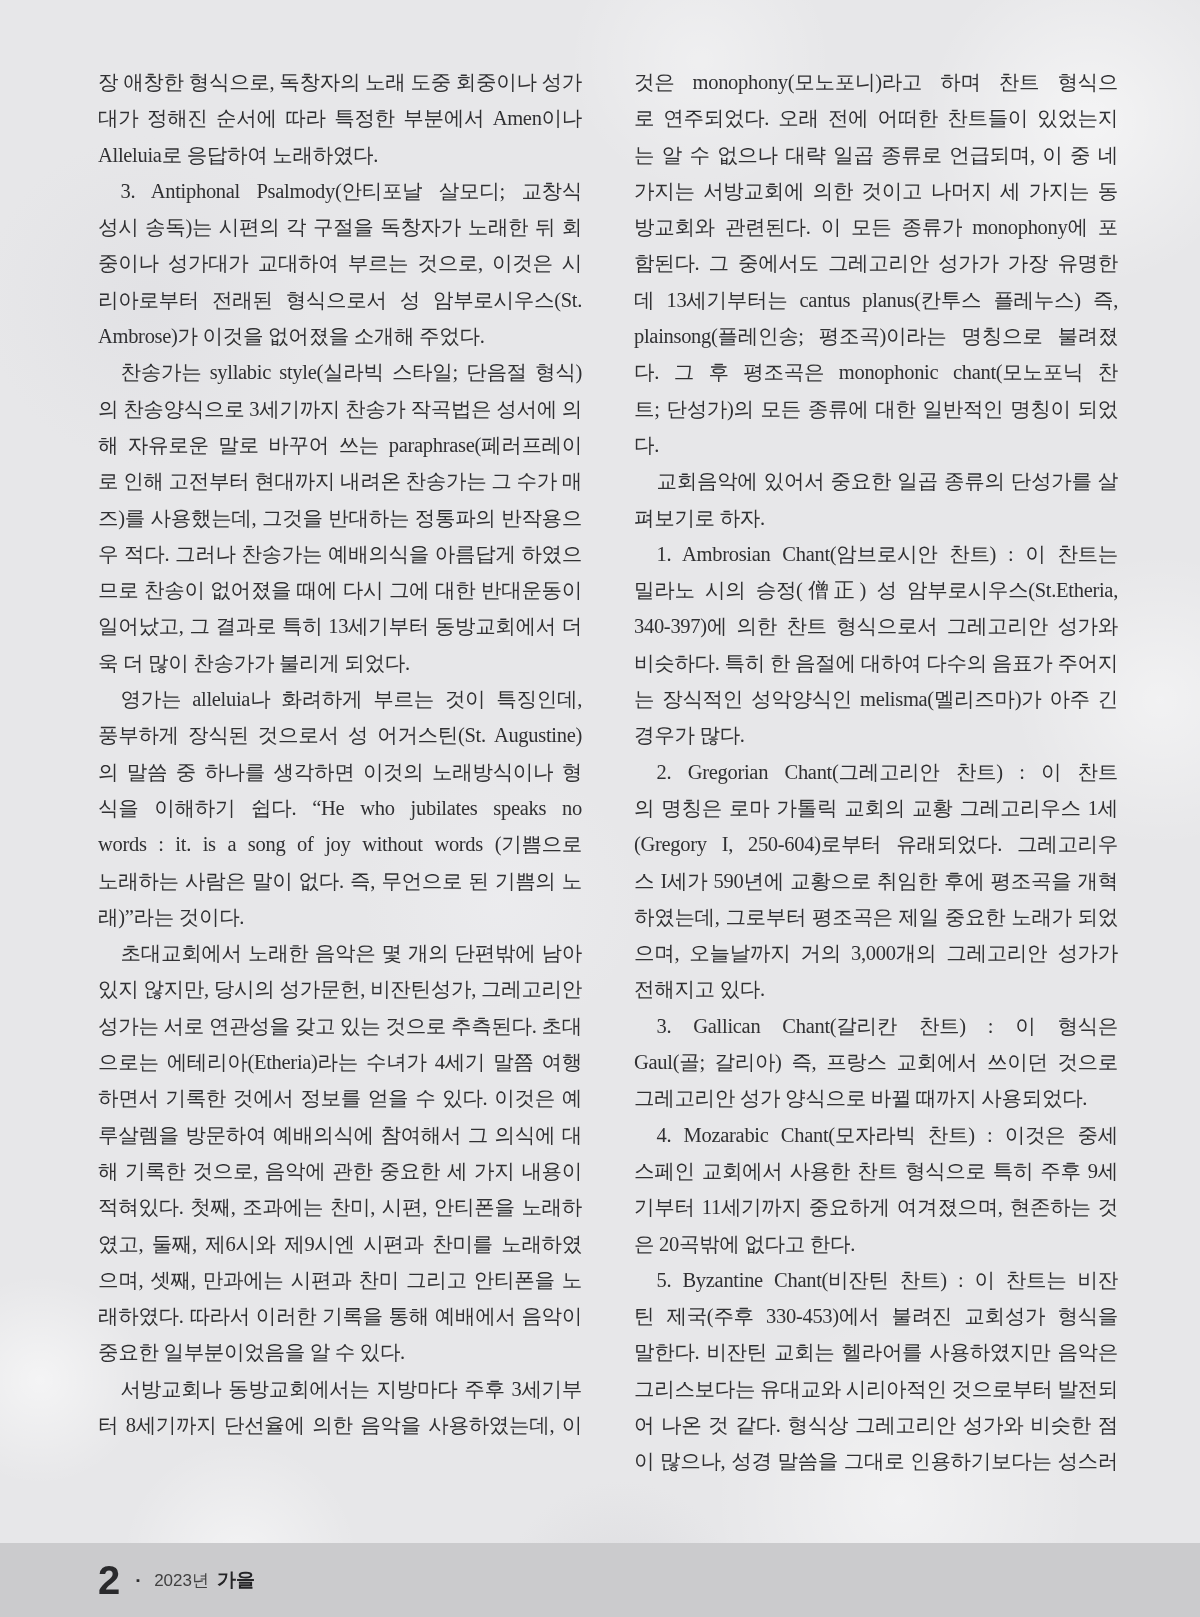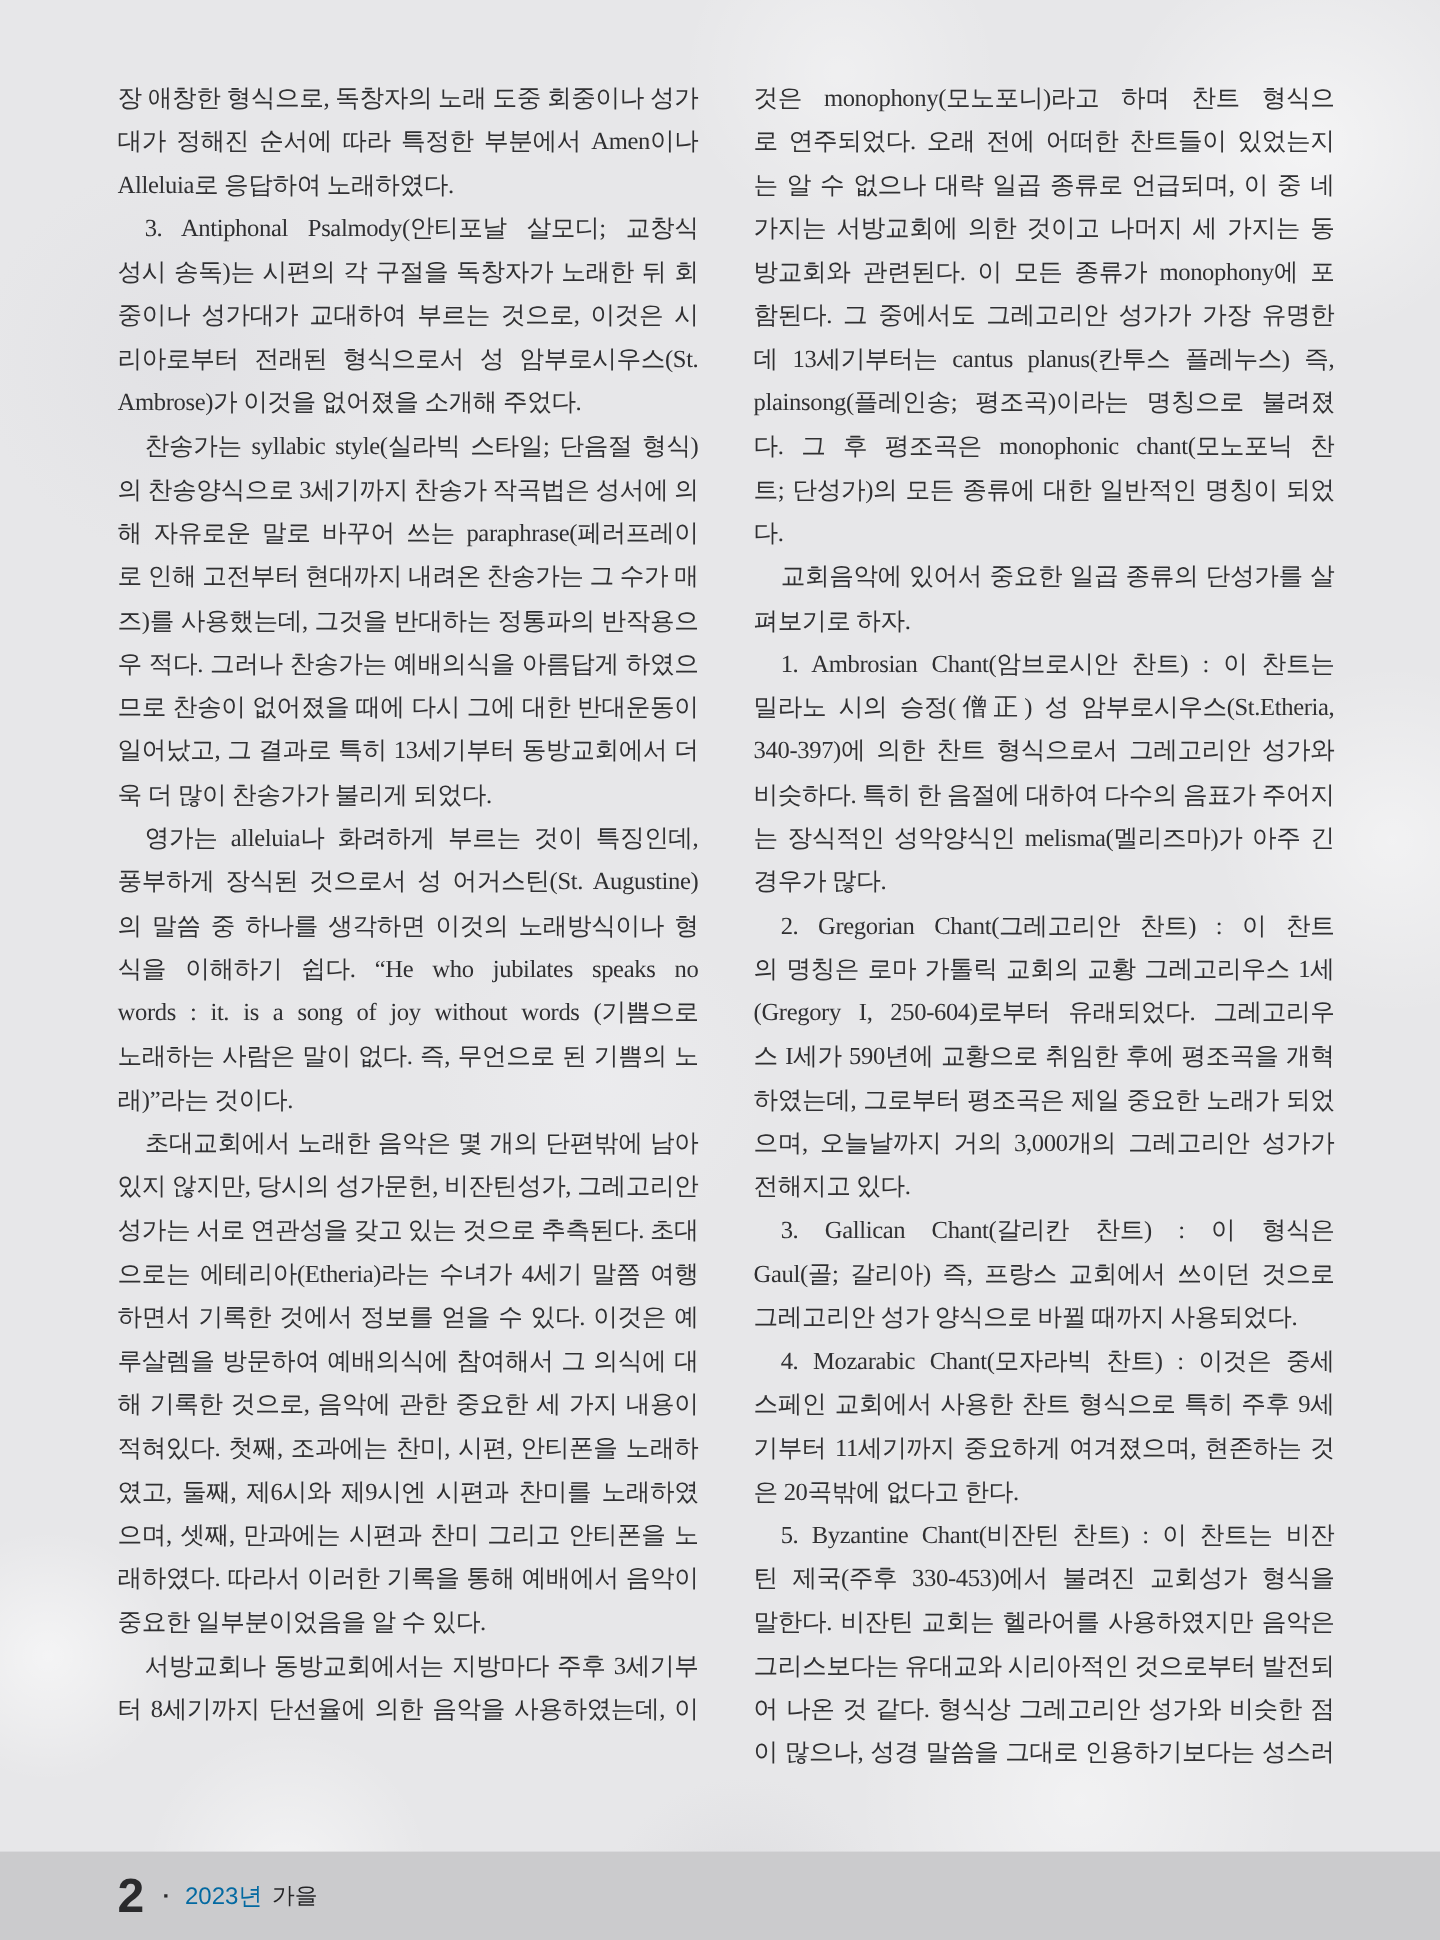--- a/index.html
+++ b/index.html
@@ -24,22 +24,21 @@
       radial-gradient(circle 170px at 620px 1600px, rgba(210,210,214,0.5), rgba(210,210,214,0) 70%),
       radial-gradient(circle 220px at 150px 300px, rgba(222,222,226,0.6), rgba(222,222,226,0) 75%),
       radial-gradient(circle 200px at 500px 900px, rgba(240,240,243,0.5), rgba(240,240,243,0) 70%);
   }
   .content {
     position: absolute;
     left: 98px;
     top: 64px;
     width: 1014px;
     display: flex;
-    gap: 22px;
-    justify-content: space-between;
+    gap: 52px;
   }
   .column {
     width: 484px;
     flex: 0 0 484px;
   }
   .line {
     font-size: 20.5px;
     line-height: 36.3px;
     height: 36.3px;
     overflow: hidden;
@@ -59,22 +58,22 @@
     background: #cbcbcd;
     box-sizing: border-box;
     padding-left: 98px;
     display: flex;
     align-items: center;
     font-family: "Liberation Sans", sans-serif;
     color: #2a2a2c;
   }
   .page-num { font-size: 40px; font-weight: bold; line-height: 1; }
   .bullet  { font-size: 11px; margin: 0 14px 0 16px; }
-  .year    { font-size: 20px; color: #0369a1; }
-  .season  { font-size: 19px; font-weight: normal; margin-left: 8px; color: #242426; }
+  .year    { font-size: 17px; color: #404040; }
+  .season  { font-size: 19px; font-weight: bold; margin-left: 8px; color: #242426; }
 </style>
 </head>
 <body>
 
 <div class="bokeh"></div>
 
 <main class="content">
   <section class="column">
       <div class="line">장 애창한 형식으로, 독창자의 노래 도중 회중이나 성가</div>
       <div class="line">대가 정해진 순서에 따라 특정한 부분에서 Amen이나</div>

